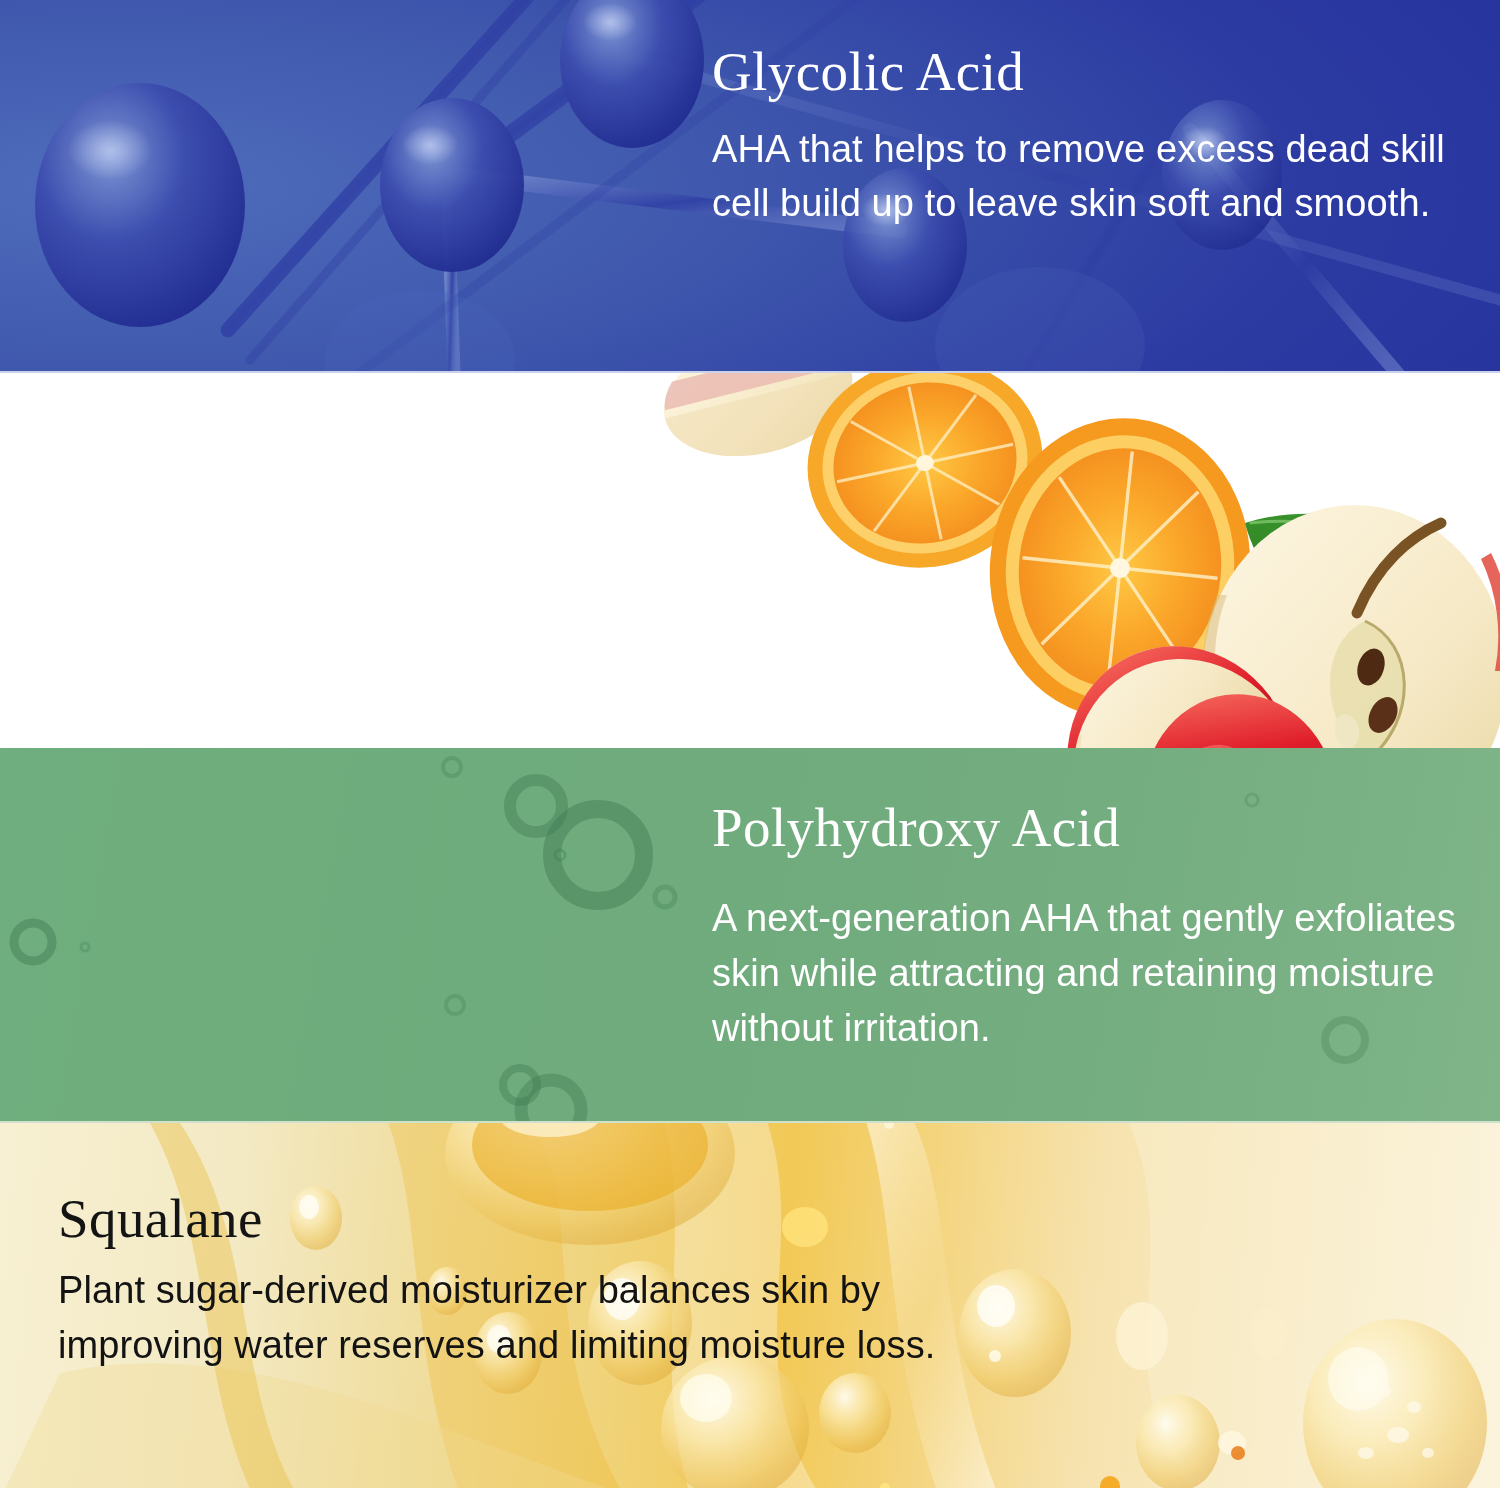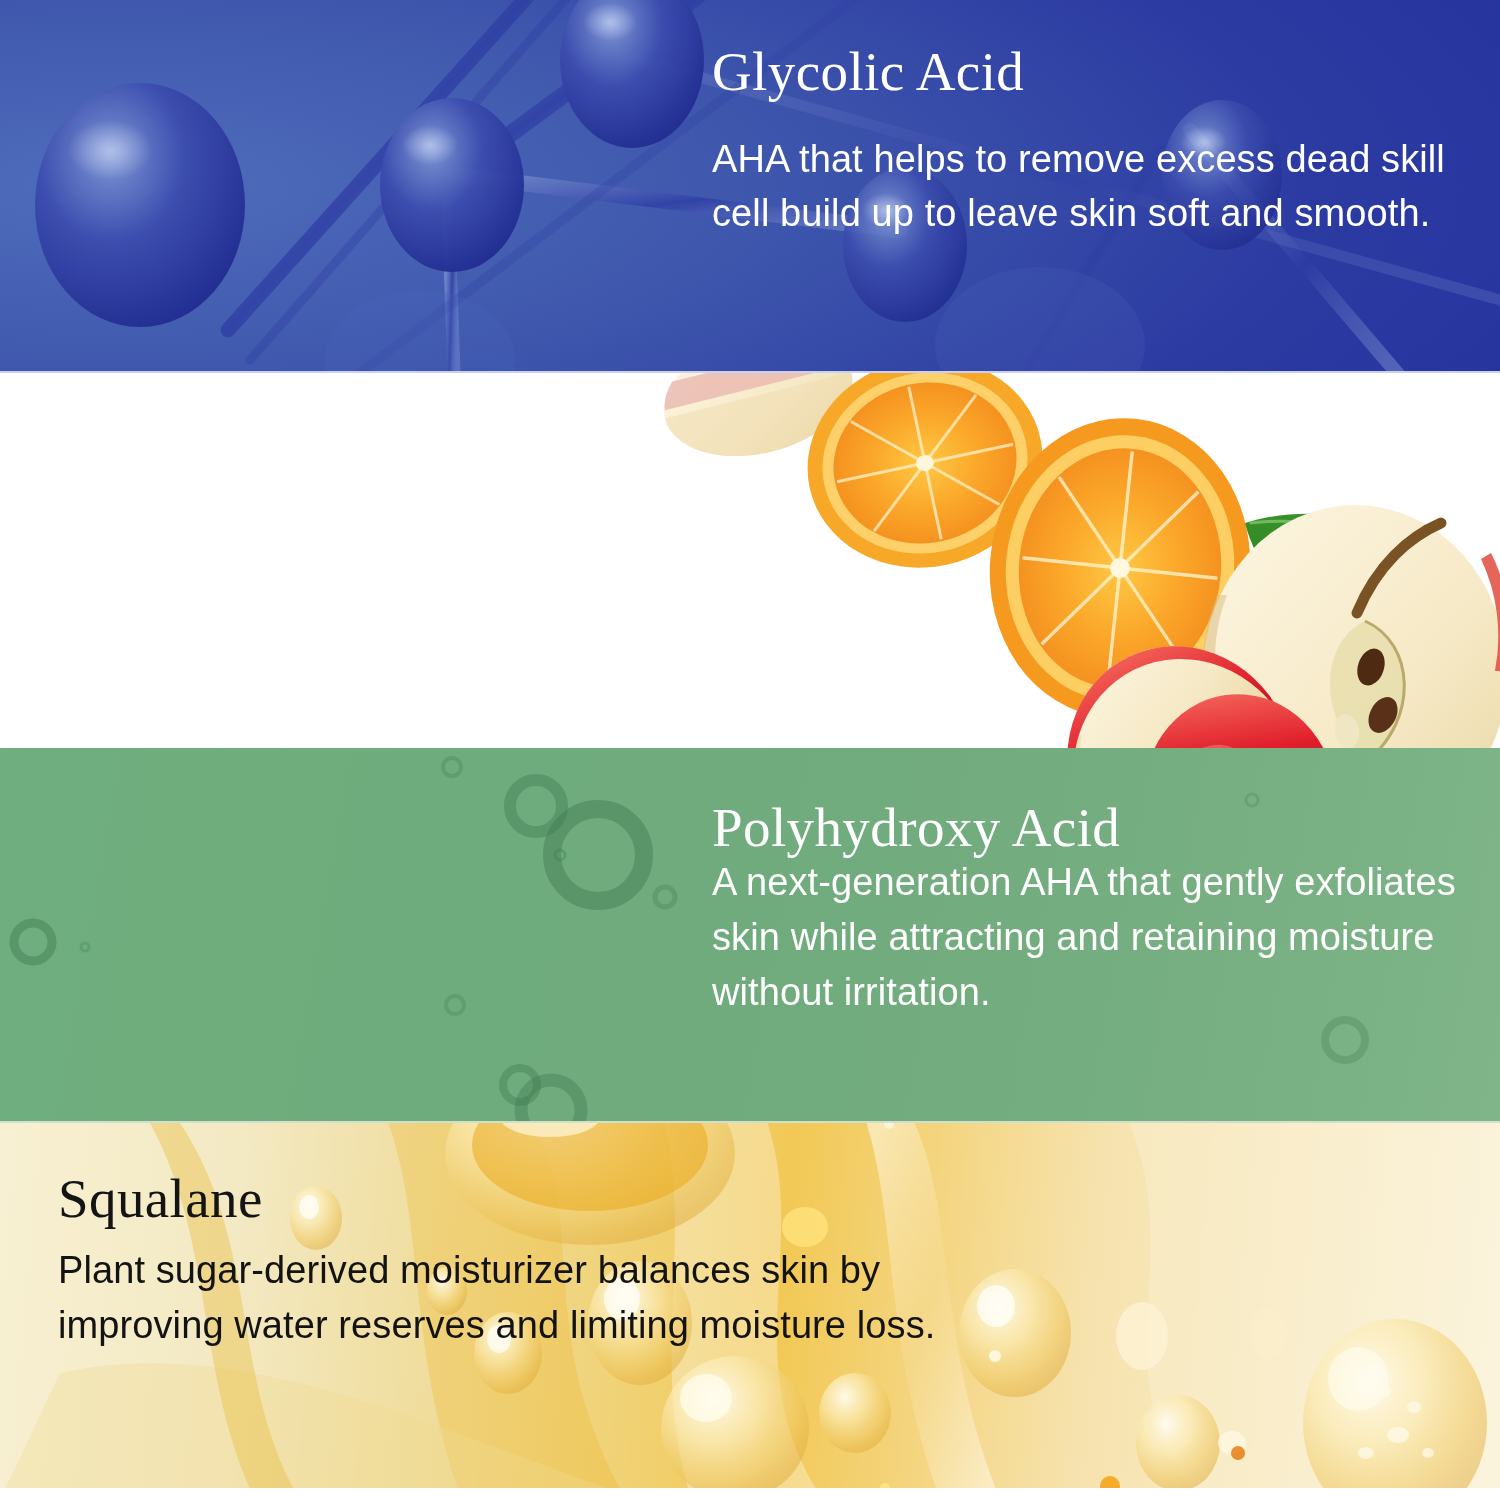--- a/index.html
+++ b/index.html
@@ -16,42 +16,42 @@
 
   h2.title{margin:0;font-family:"Liberation Serif",serif;font-weight:400;
            letter-spacing:.4px;line-height:1;}
   p.desc{margin:0;font-family:"Liberation Sans",sans-serif;font-weight:300;
          letter-spacing:.1px;}
 
   
   #p1{top:0;height:373px;background:
       radial-gradient(120% 150% at 8% 50%, #4f6cbb 0%, #3f58ad 34%, #2c3ba2 66%, #222e9b 100%);}
   #p1 .title{font-size:55px;color:#ffffff;}
-  #p1 .desc{font-size:38px;color:#ffffff;line-height:1.42;margin-top:34px;}
+  #p1 .desc{font-size:38px;color:#ffffff;line-height:1.42;margin-top:24px;}
   #p1 .content{top:44px;}
 
   
   #p2{top:373px;height:375px;background:#ffffff;}
   #p2 .title{font-size:55px;color:#111111;}
   #p2 .desc{font-size:38px;color:#17181a;line-height:1.45;margin-top:36px;}
   #p2 .content{top:48px;}
 
   
   #p3{top:748px;height:375px;background:
       linear-gradient(100deg,#6fae7e 0%,#6fab7c 45%,#74ad80 72%,#7fb588 100%);}
   #p3 .title{font-size:55px;color:#ffffff;}
-  #p3 .desc{font-size:38px;color:#ffffff;line-height:1.45;}
+  #p3 .desc{font-size:38px;color:#ffffff;line-height:1.45;margin-top:36px;}
   #p3 .content{top:52px;}
 
   
   #p4{top:1123px;height:377px;background:
       linear-gradient(95deg,#f7f0d2 0%,#f3e9c3 16%,#efd98f 34%,#f2c956 52%,#f6e2ad 72%,#fdf7e6 100%);}
   #p4 .title{font-size:55px;color:#141414;}
   #p4 .desc{font-size:38px;color:#131313;line-height:1.45;margin-top:17px;}
-  #p4 .content{top:48px;}
+  #p4 .content{top:68px;}
 
   .hairline{position:absolute;left:0;width:1500px;height:2px;z-index:6;}
 </style>
 </head>
 <body>
 
 <div class="board">
 
   <section class="panel" id="p1">
     <div class="bg">

